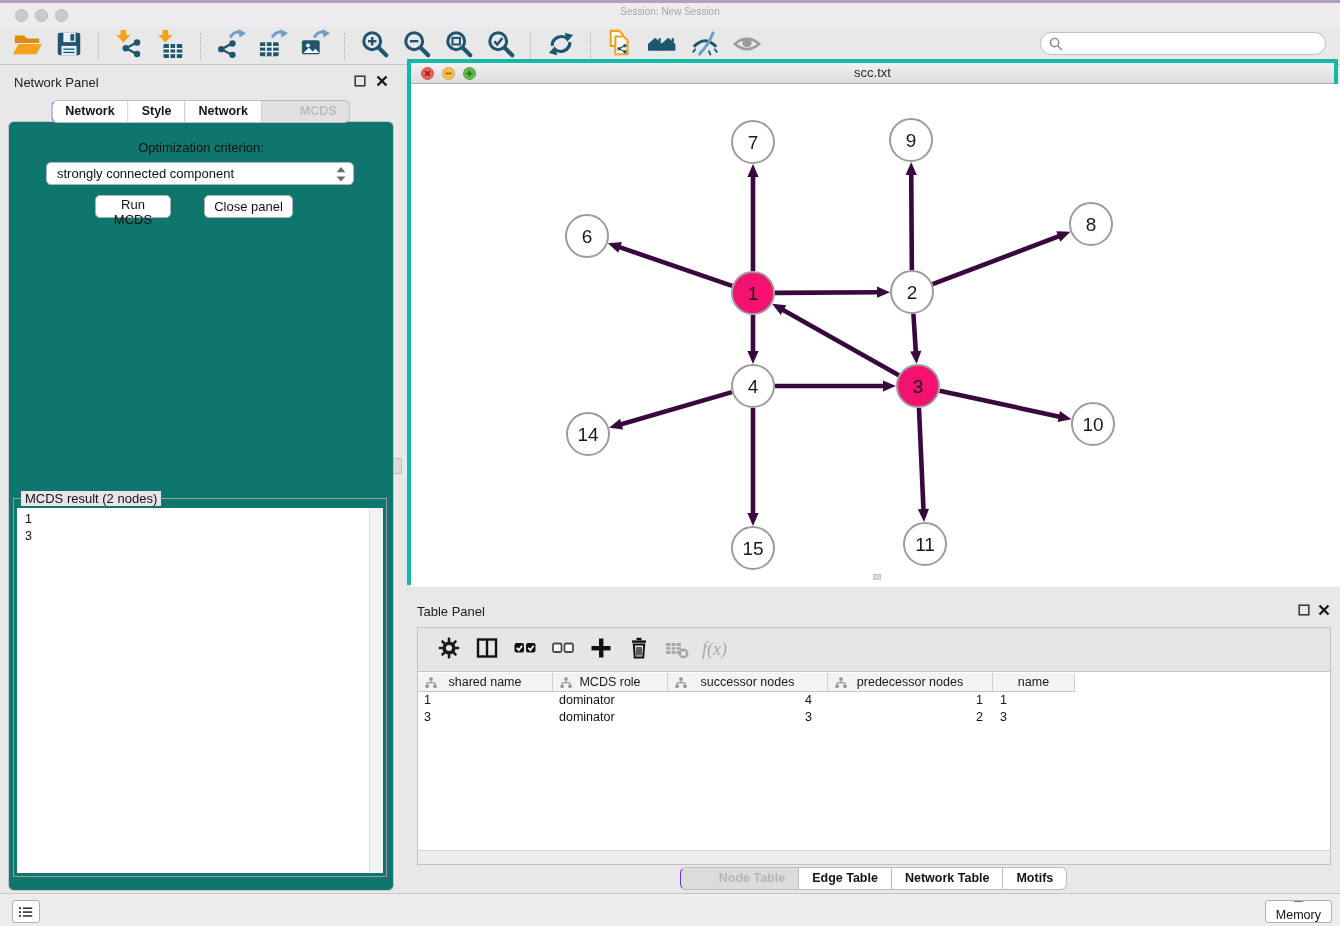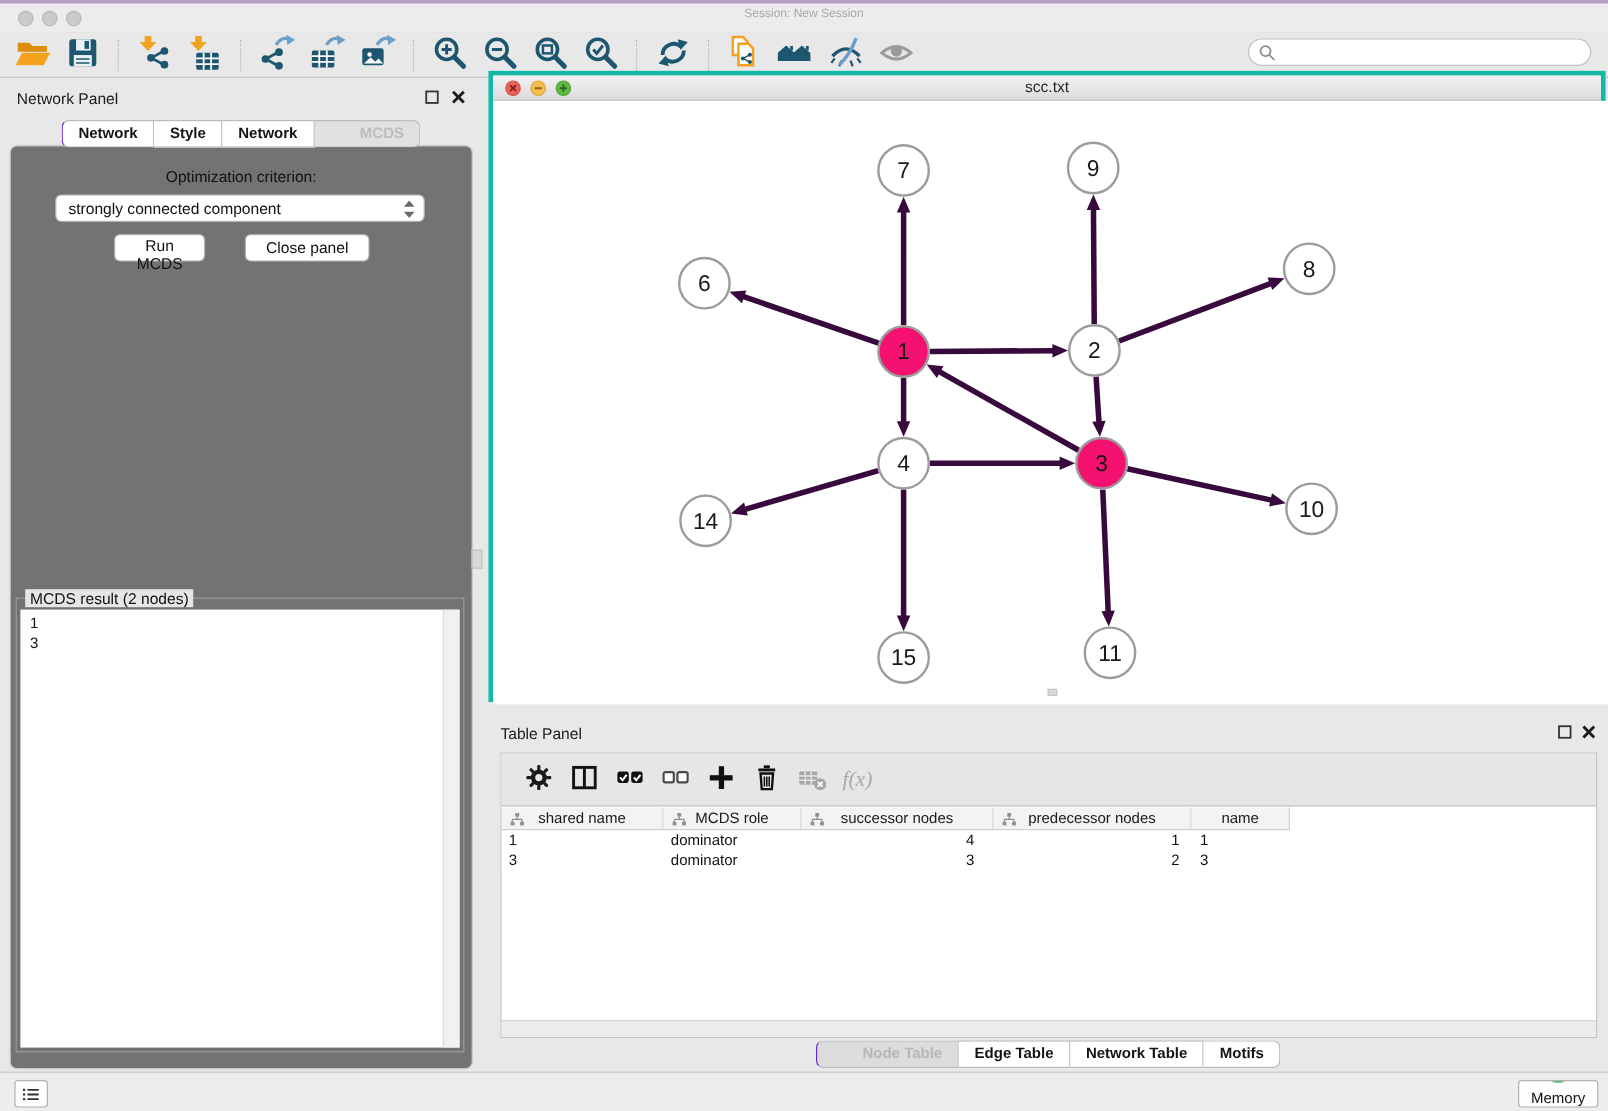--- a/index.html
+++ b/index.html
@@ -28,21 +28,21 @@
   
   .control-panel{position:absolute;left:2px;top:62px;width:398px;height:828px;}
   .cp-title{position:absolute;left:12px;top:10px;font-size:13px;color:#1c1c1c;}
   .panel-icon{position:absolute;top:10px;width:12px;height:12px;cursor:default;}
   .cp-tabs{position:absolute;left:50%;top:35px;transform:translateX(-50%);display:flex;z-index:3;}
   .seg-tab{height:21px;line-height:21px;padding:0 13px;font-size:12.5px;font-weight:600;
     background:#fff;color:#141414;border:1px solid #bdbbbd;border-left:none;cursor:default;}
   .seg-tab:first-child{border-left:1px solid #6d28d9;border-radius:6px 0 0 6px;}
   .seg-tab:last-child{border-radius:0 6px 6px 0;}
   .seg-tab.sel{background:#e2e0e2;color:#bdbbbd;padding-left:38px;}
-  .cp-inner{position:absolute;left:6px;right:6px;top:56px;bottom:2px;background:#737373;
+  .cp-inner{position:absolute;left:6px;right:6px;top:56px;bottom:2px;background:#0f766e;
     border:1px solid #c9c7c9;border-radius:6px;}
   .opt-label{position:absolute;left:0;right:0;top:18px;text-align:center;font-size:13px;color:#111;}
   .combo{position:absolute;left:37px;top:40px;width:308px;height:23px;background:#fff;
     border:1px solid #b6b4b6;border-radius:5px;box-sizing:border-box;cursor:default;}
   .combo .combo-text{position:absolute;left:10px;top:3px;font-size:13px;color:#111;}
   .combo svg{position:absolute;right:7px;top:4px;}
   .cp-btn{position:absolute;top:73px;height:23px;background:#fff;border:1px solid #b3b1b3;
     border-radius:5px;font-size:13px;font-family:"Liberation Sans",sans-serif;color:#111;cursor:default;}
   .result-group{position:absolute;left:4px;width:372px;top:376px;height:377px;
     border:1px solid #9d9b9d;}
@@ -296,21 +296,21 @@
     <div class="cp-inner">
       <div class="opt-label">Optimization criterion:</div>
       <div class="combo">
         <span class="combo-text">strongly connected component</span>
         <svg width="10" height="15" viewBox="0 0 10 15">
           <polygon points="5,0 9.4,5.2 0.6,5.2" fill="#6b6b6b"></polygon>
           <polygon points="0.6,9.4 9.4,9.4 5,14.6" fill="#6b6b6b"></polygon>
         </svg>
       </div>
       <button class="cp-btn" style="left:86px;width:76px">Run MCDS</button>
-      <button class="cp-btn" style="left:195px;width:104px">Close panel</button>
+      <button class="cp-btn" style="left:195px;width:89px">Close panel</button>
       <div class="result-group">
         <span class="result-legend">MCDS result (2 nodes)</span>
         <div class="result-area">
           <div class="result-lines" id="result-lines">1
 3</div>
           <div class="result-scroll"></div>
         </div>
       </div>
     </div>
   </div>

